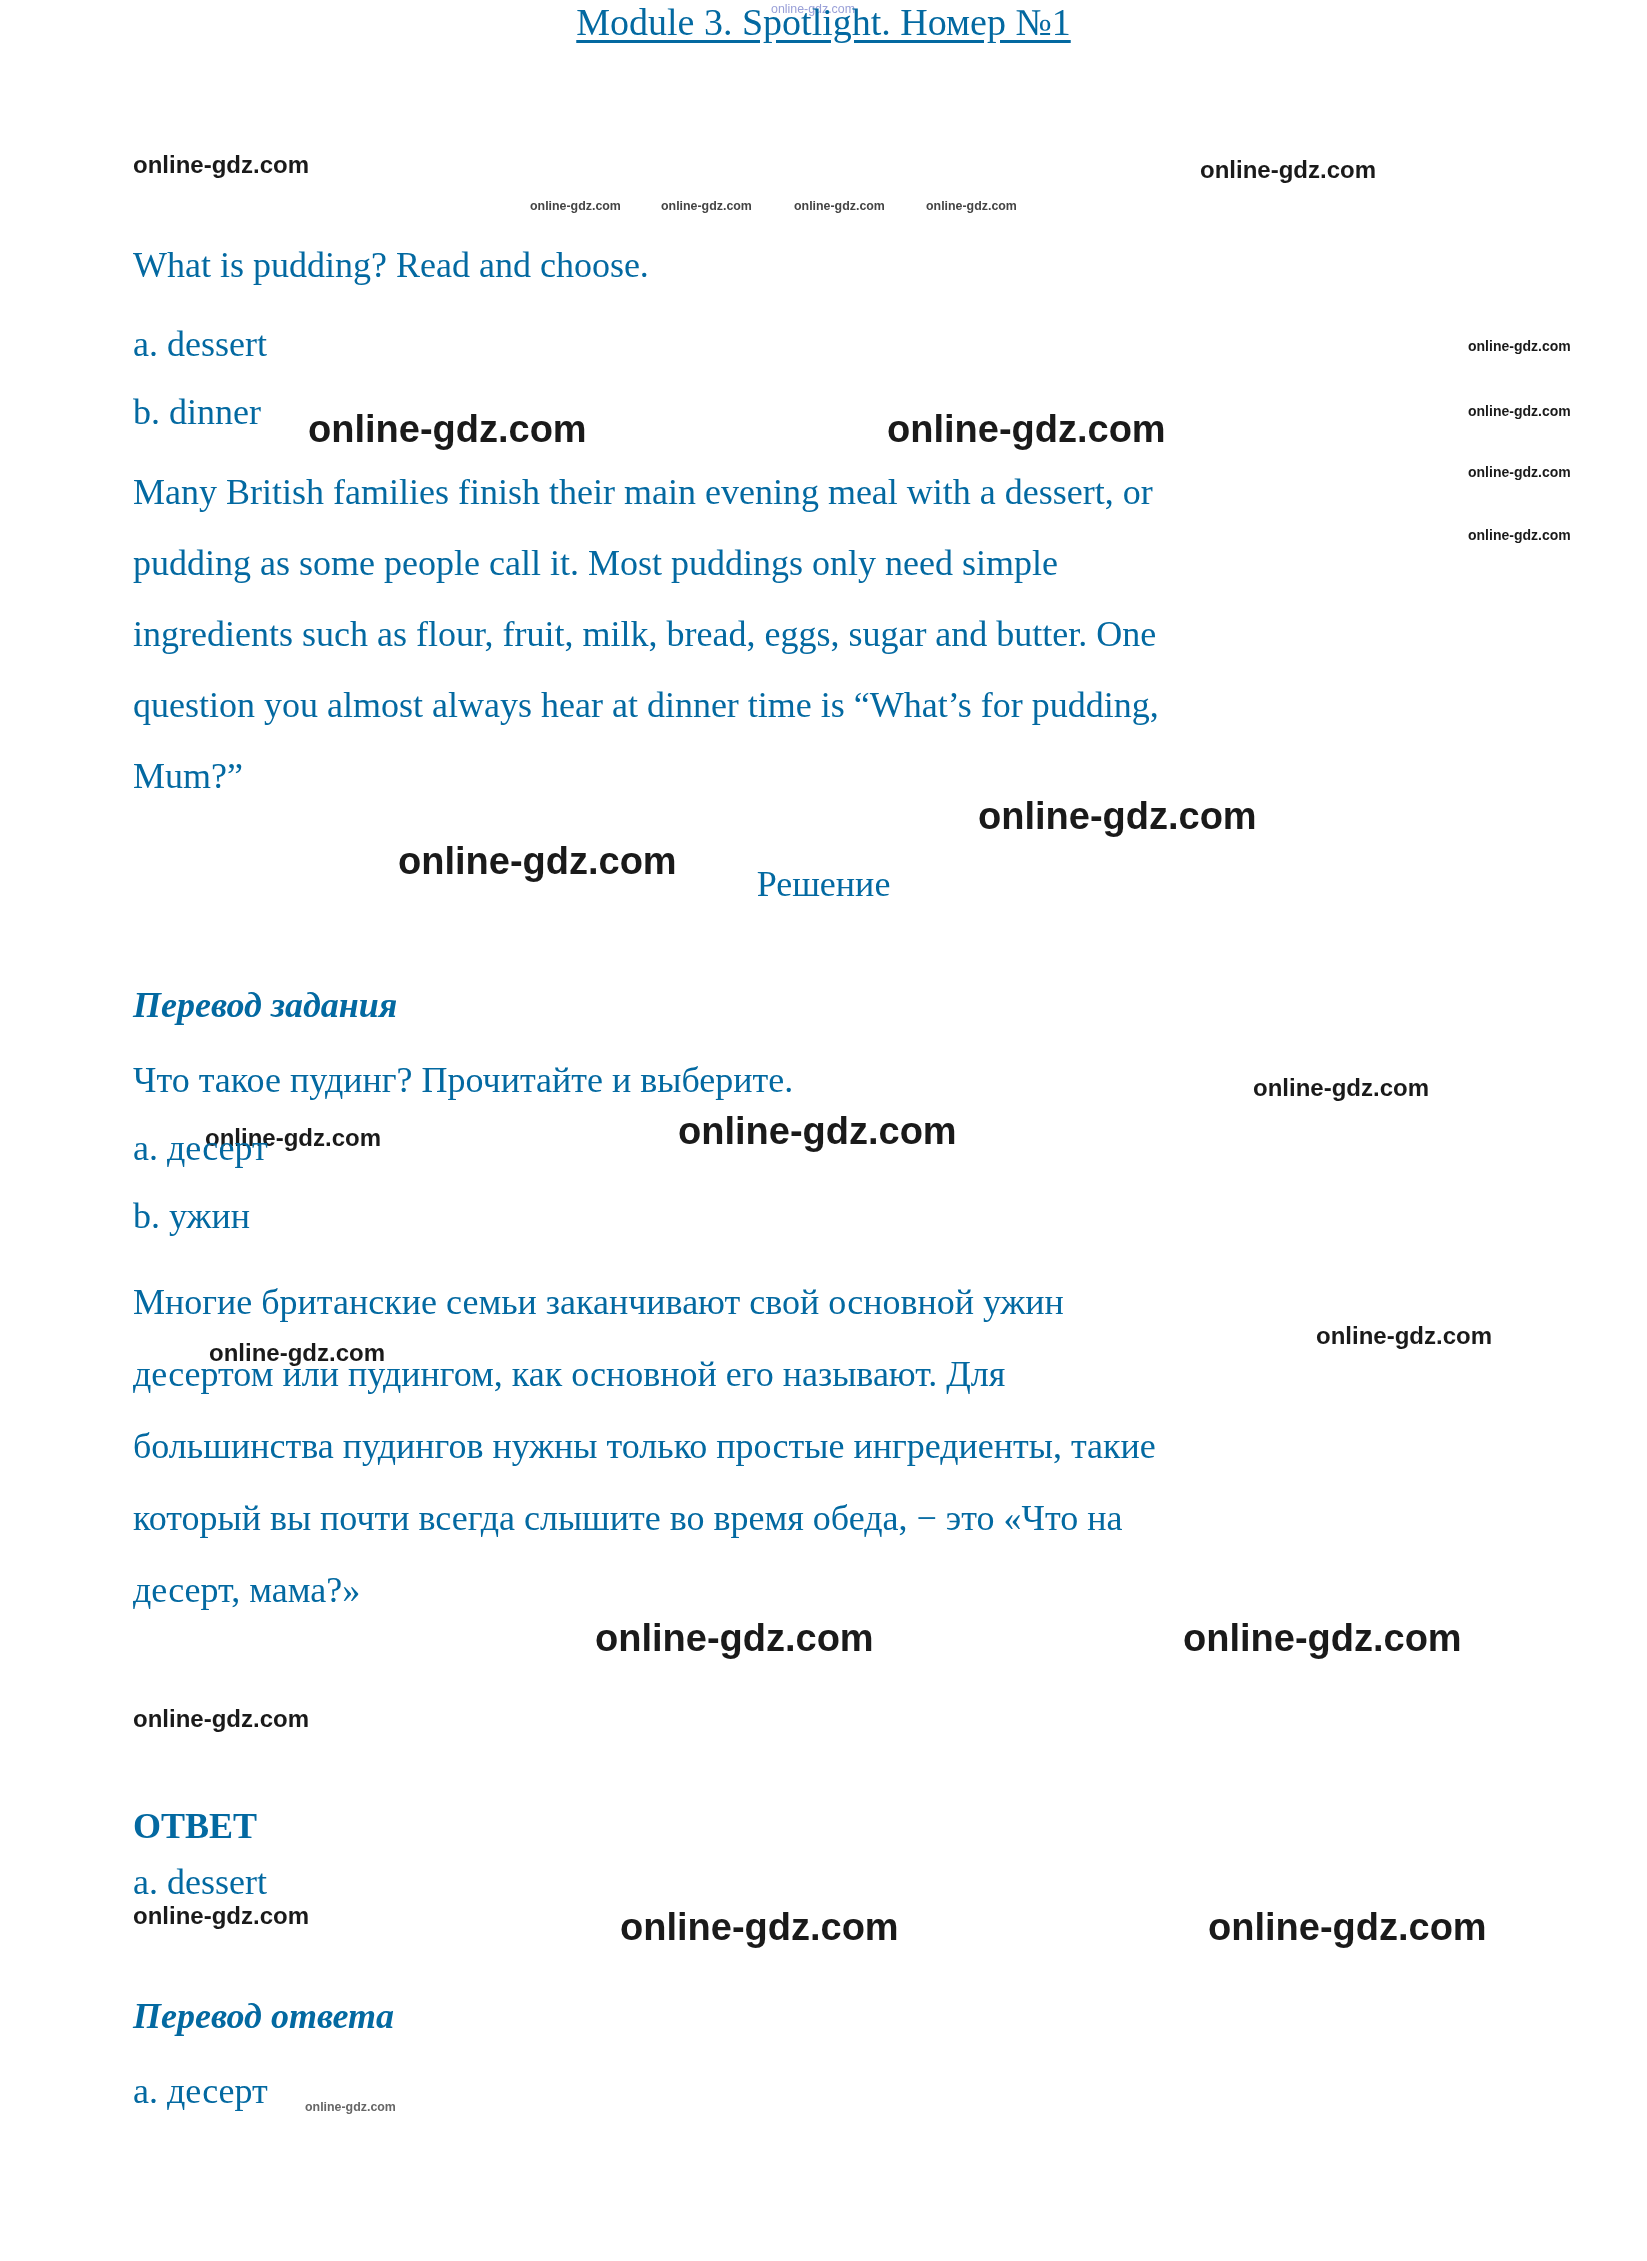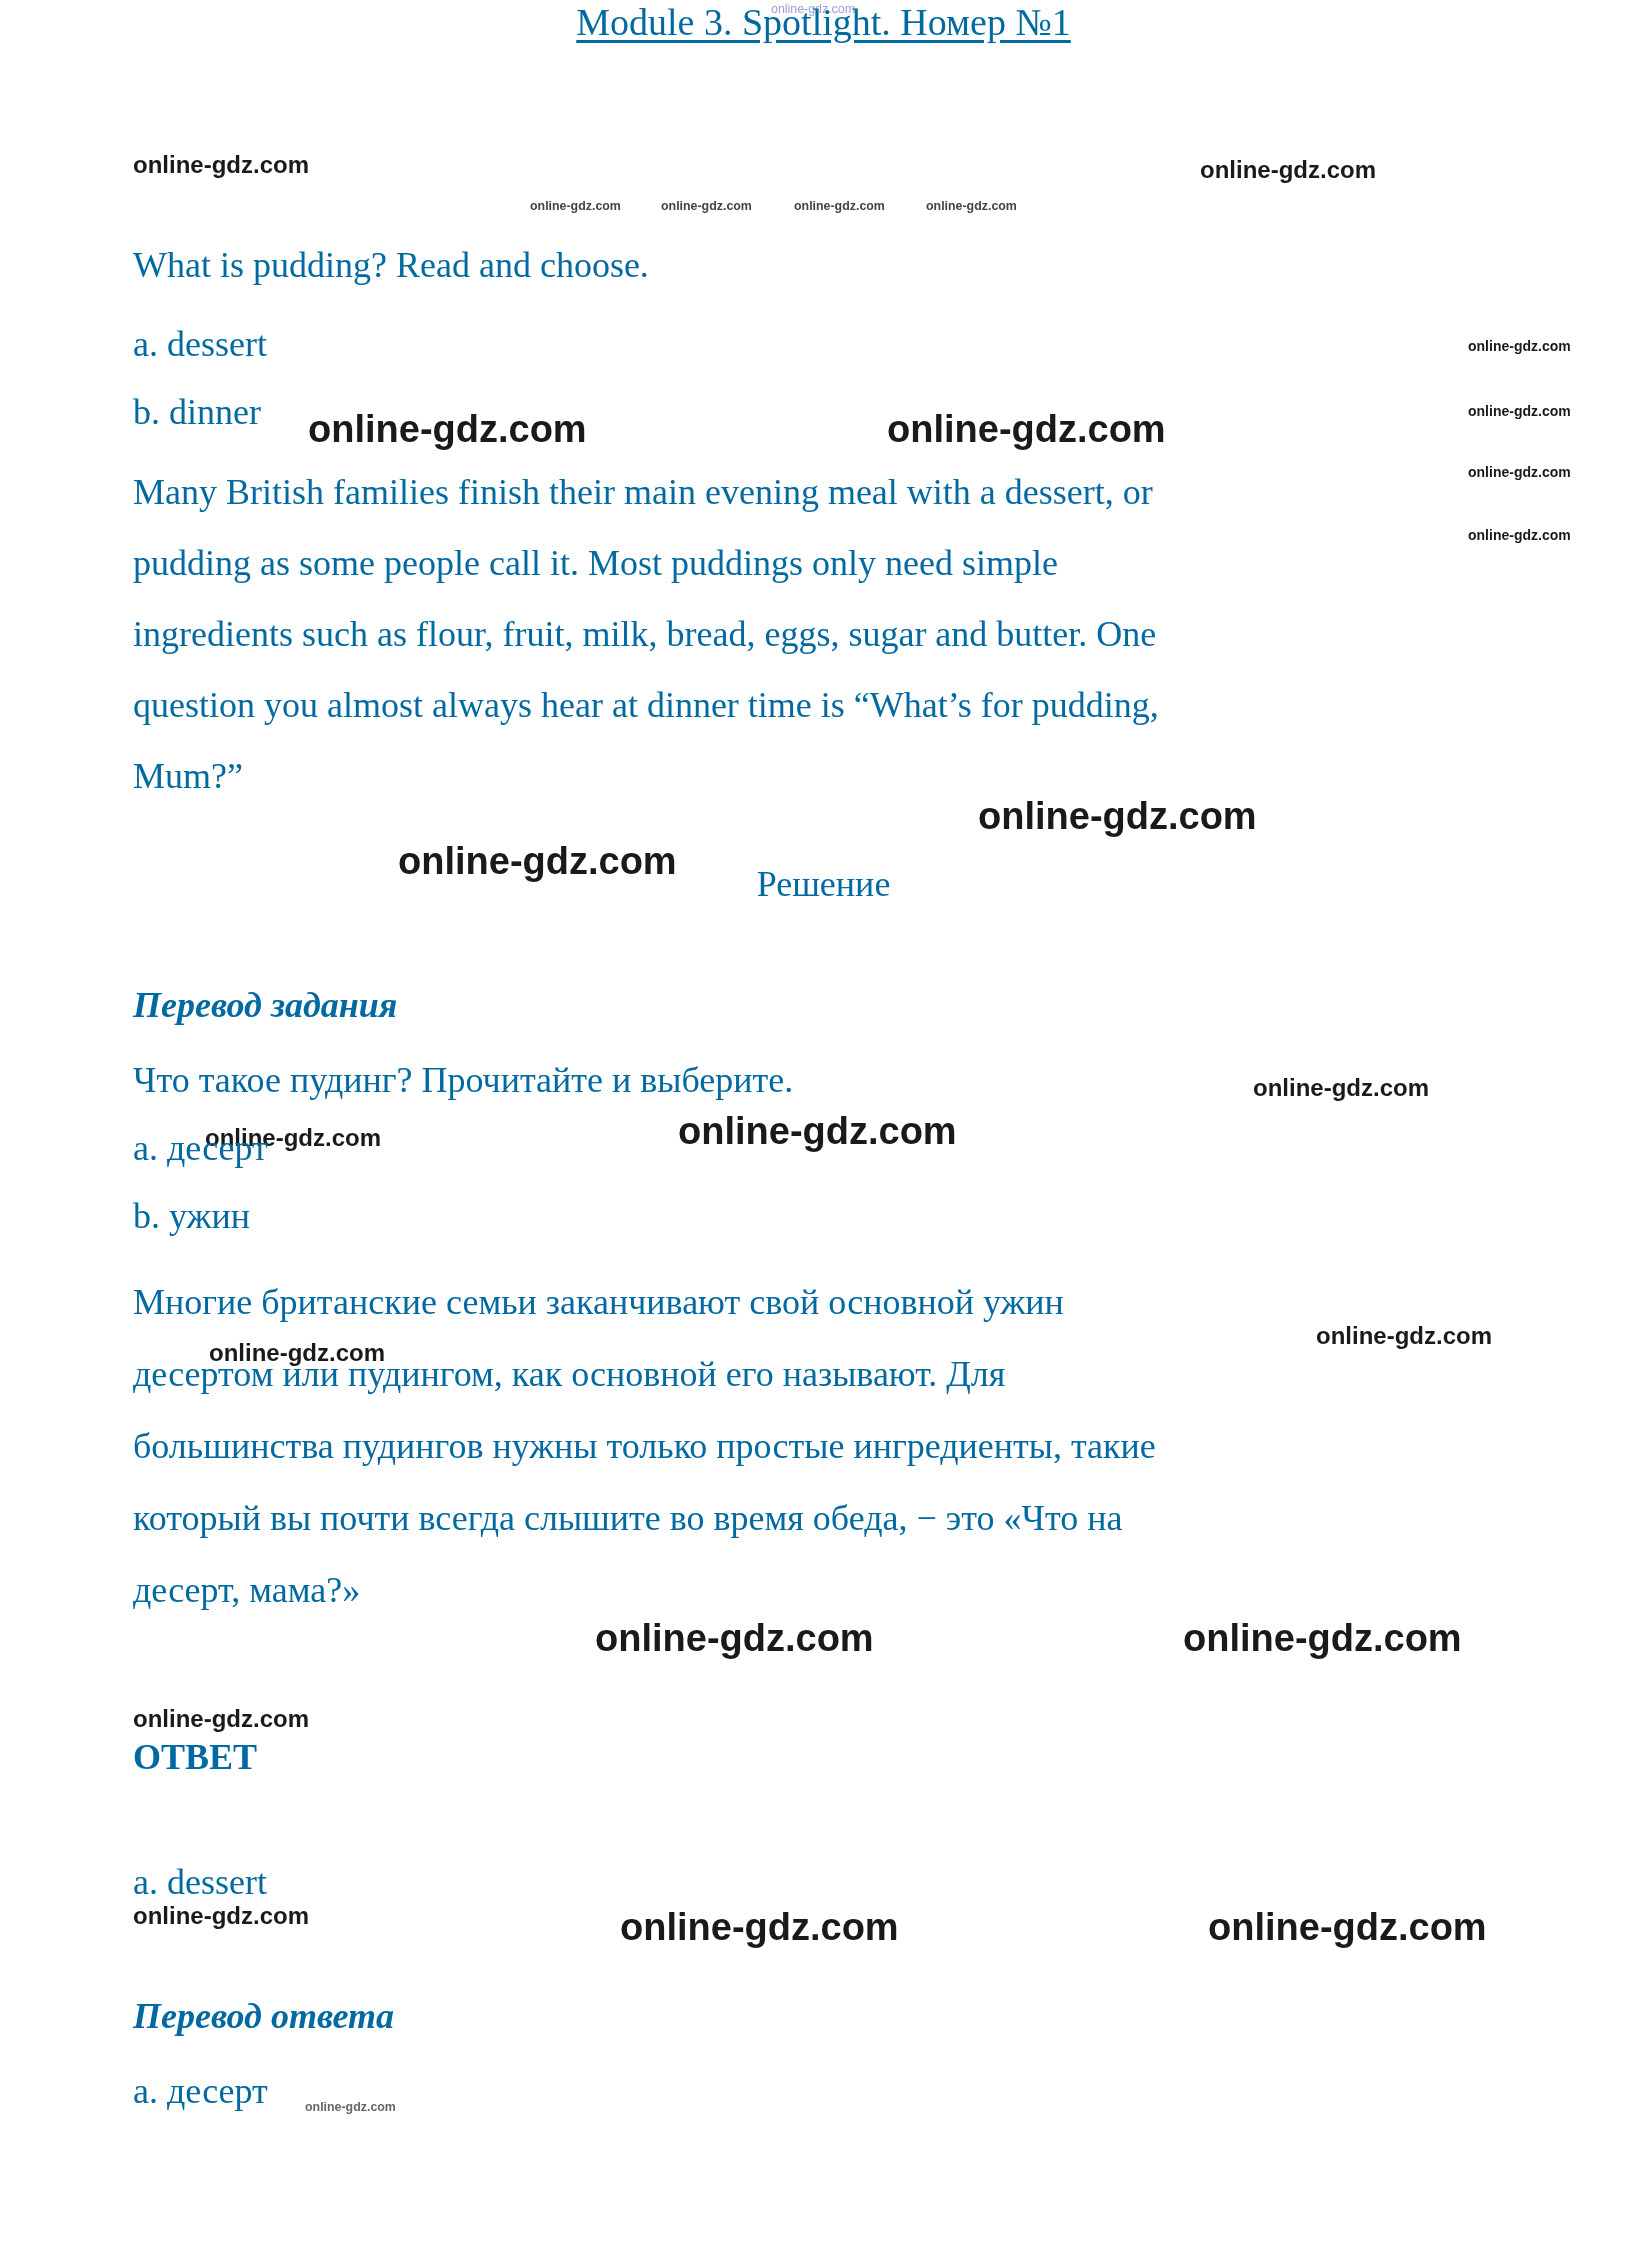--- a/index.html
+++ b/index.html
@@ -106,20 +106,20 @@
   <div class="abs serif" style="left:133px; top:1195px;">b. ужин</div>
 
   <div class="abs serif" style="left:133px; top:1266px;">
     <div class="para-line-ru">Многие британские семьи заканчивают свой основной ужин</div>
     <div class="para-line-ru">десертом или пудингом, как основной его называют. Для</div>
     <div class="para-line-ru">большинства пудингов нужны только простые ингредиенты, такие</div>
     <div class="para-line-ru">который вы почти всегда слышите во время обеда, − это «Что на</div>
     <div class="para-line-ru">десерт, мама?»</div>
   </div>
 
-  <div class="abs serif heading-bold" style="left:133px; top:1736px;">ОТВЕТ</div>
+  <div class="abs serif heading-bold" style="left:133px; top:1805px;">ОТВЕТ</div>
   <div class="abs serif" style="left:133px; top:1861px;">a. dessert</div>
 
   <div class="abs serif heading-bold-italic" style="left:133px; top:1995px;">Перевод ответа</div>
   <div class="abs serif" style="left:133px; top:2070px;">a. десерт</div>
 
 </div>
 
 
 </body></html>

